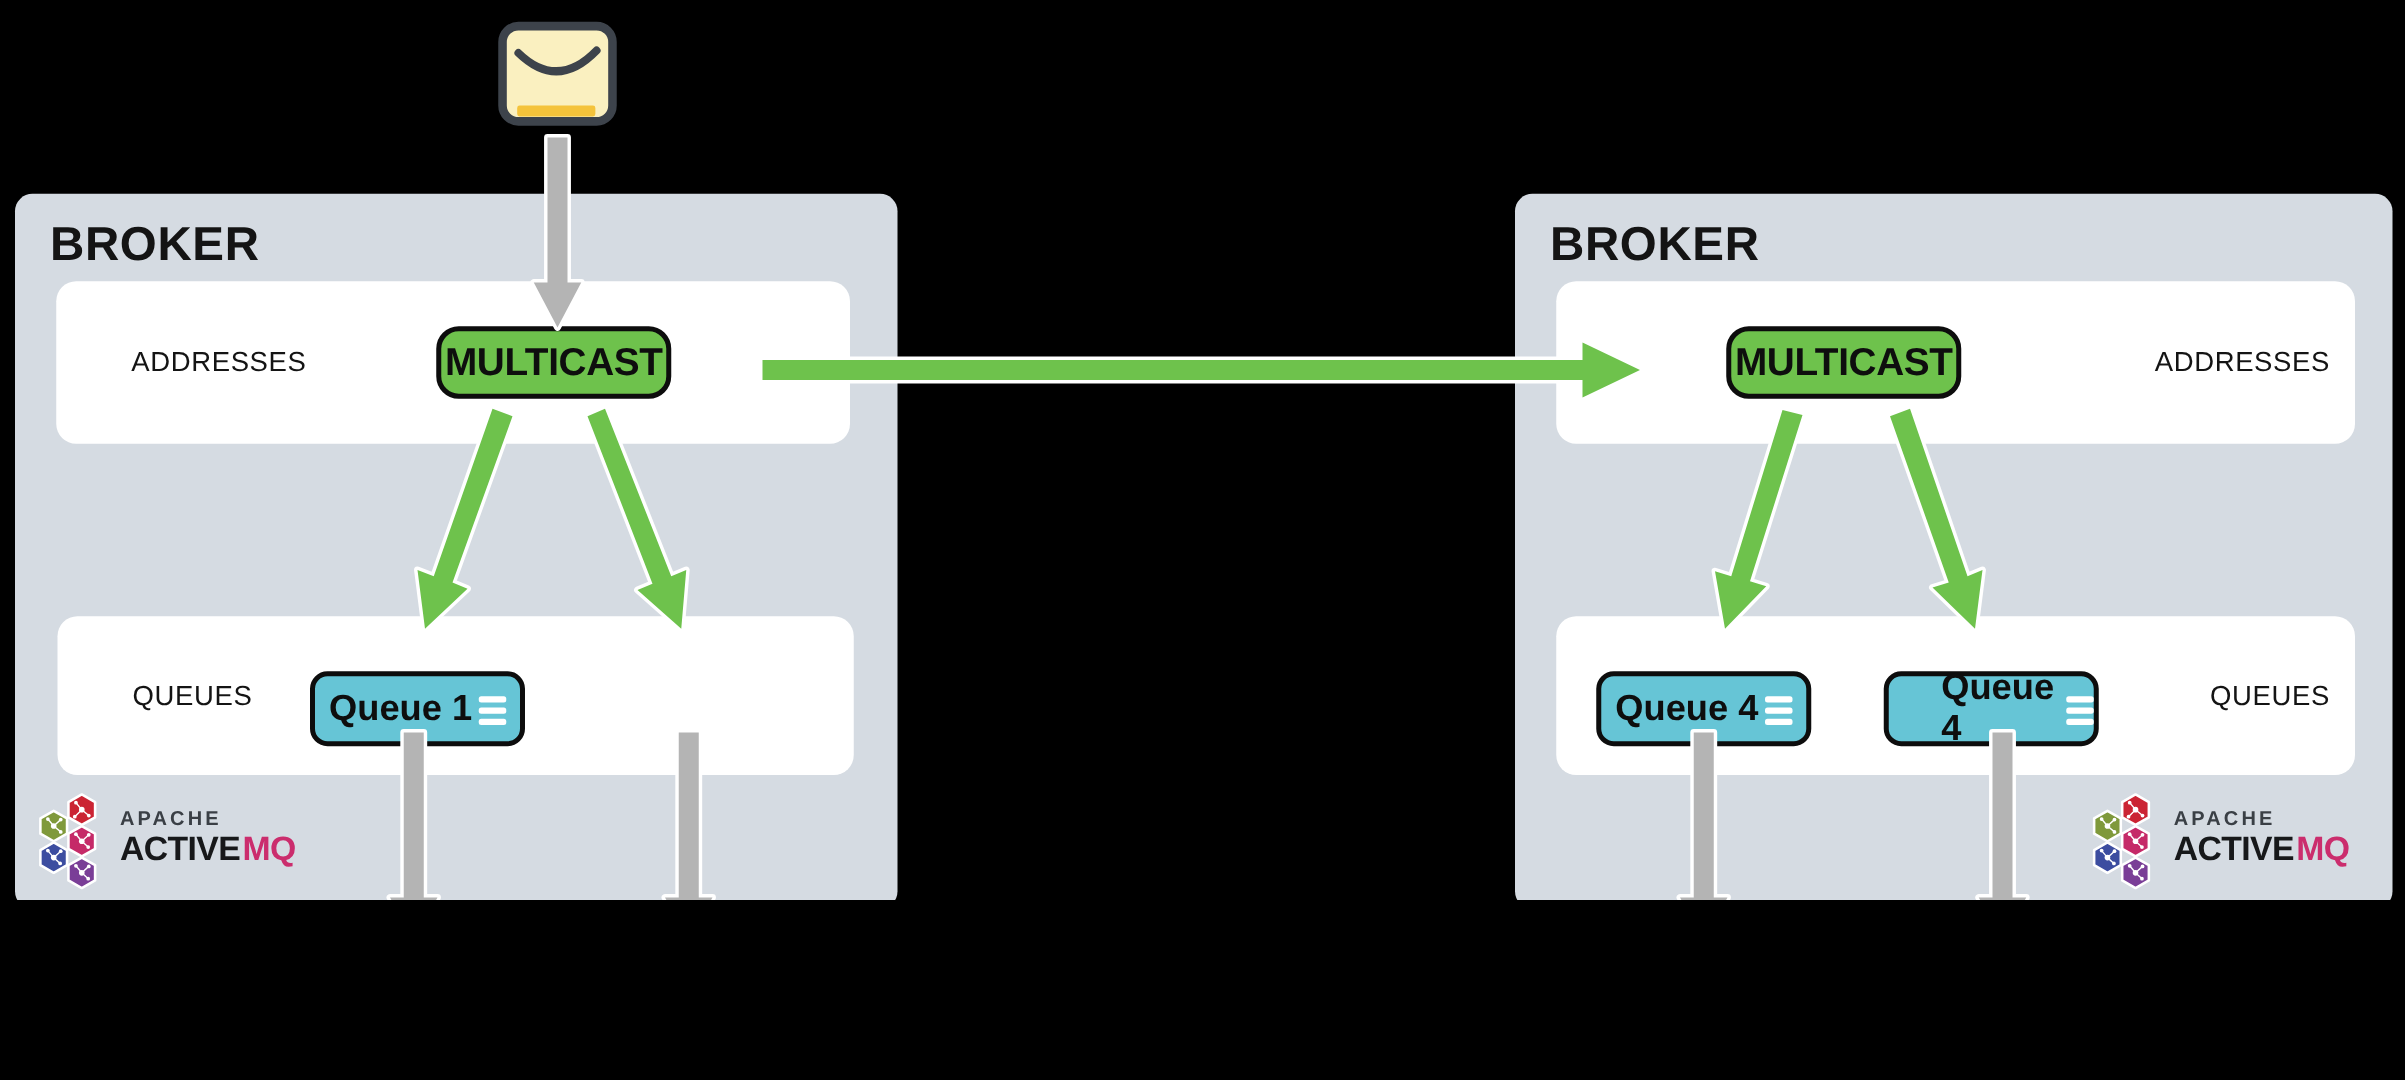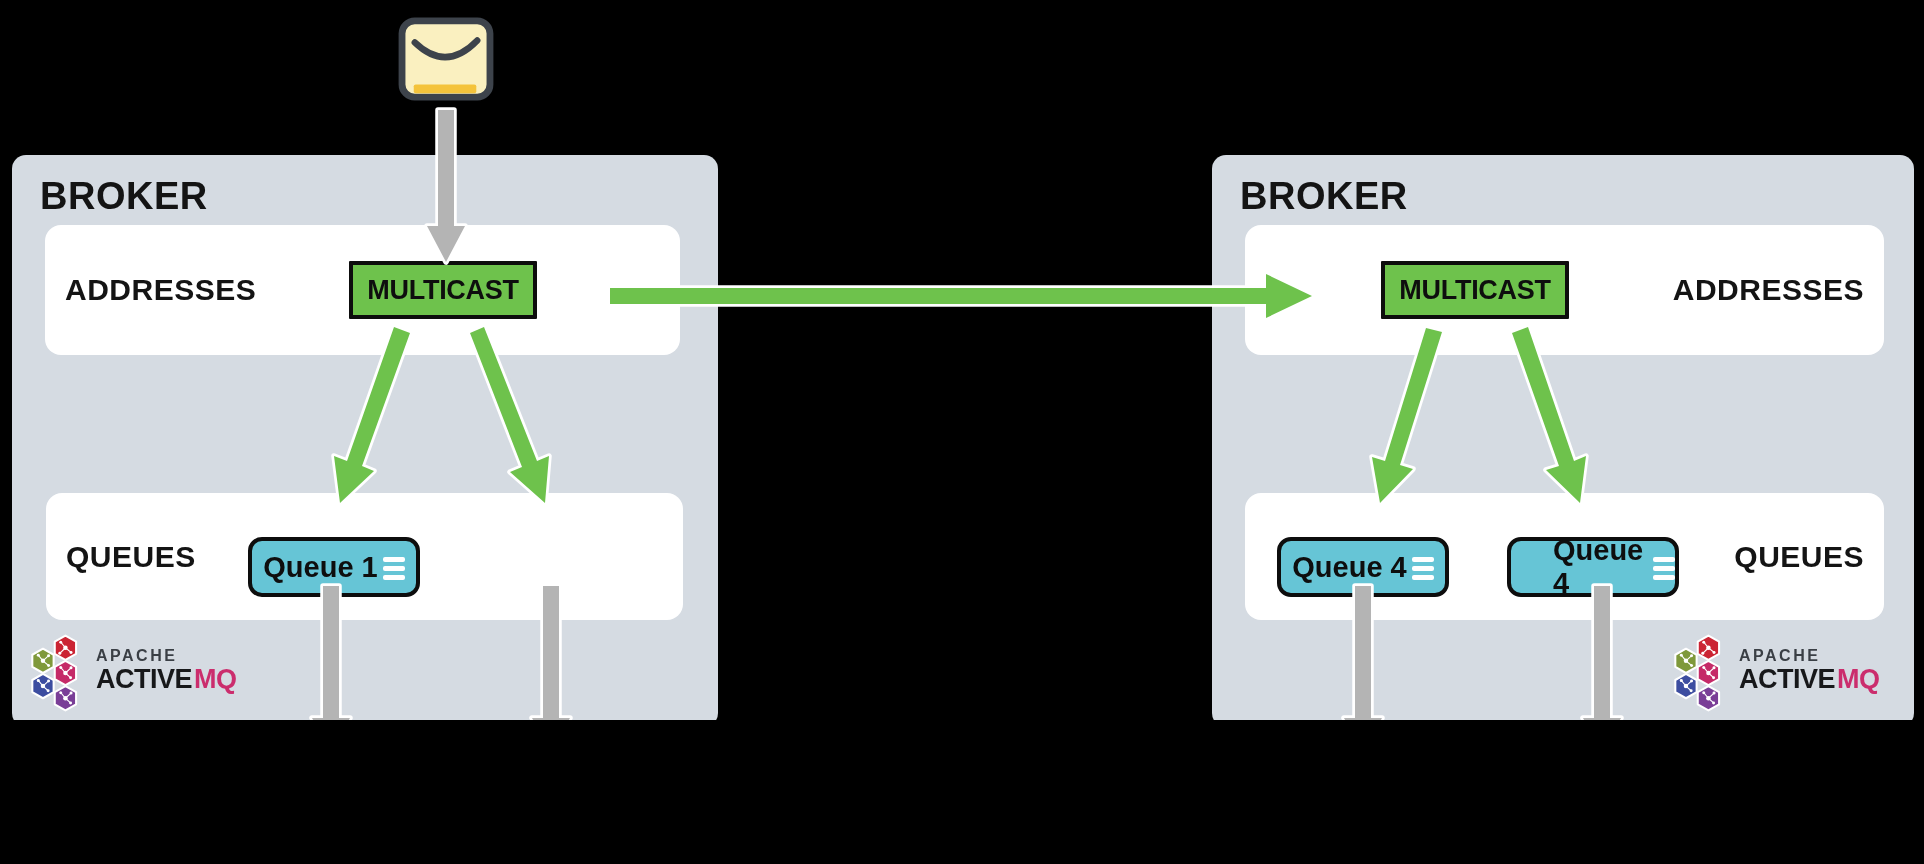--- a/index.html
+++ b/index.html
@@ -12,31 +12,31 @@
   .broker.right{left:1212px;width:702px;}
   .broker-title{position:absolute;left:28px;top:20px;font-size:38px;font-weight:800;color:var(--text_dark);letter-spacing:.5px;}
   .inner{position:absolute;background:var(--inner_panel);border-radius:16px;}
   .inner.addr{top:70px;height:130px;}
   .broker.left .inner.addr{left:33px;width:635px;}
   .broker.right .inner.addr{left:33px;width:639px;}
   .inner.queues{top:338px;height:127px;}
   .broker.left .inner.queues{left:34px;width:637px;}
   .broker.right .inner.queues{left:33px;width:639px;}
 
-  .section-label{font-size:30px;font-weight:700;color:var(--text_dark);letter-spacing:.5px;}
+  .section-label{font-size:22px;font-weight:400;color:var(--text_dark);letter-spacing:.5px;margin-left:40px;}
   .inner .section-label{position:absolute;top:50%;transform:translateY(-50%);}
   .broker.left .inner .section-label{left:20px;}
   .broker.right .inner .section-label{right:20px;}
   .bindings{position:absolute;top:408px;}
   .broker.left .bindings{left:55px;}
   .broker.right .bindings{right:48px;text-align:right;}
 
   
   .node{position:absolute;display:flex;align-items:center;justify-content:center;box-sizing:border-box;border:4px solid var(--node_border);color:var(--node_text);}
-  .multicast{top:36px;width:188px;height:58px;border-radius:1px;background:var(--accent_green);font-size:27px;font-weight:800;letter-spacing:-.3px;}
+  .multicast{top:36px;width:188px;height:58px;border-radius:18px;background:var(--accent_green);font-size:31px;font-weight:800;letter-spacing:-.3px;}
   .broker.left .multicast{left:304px;}
   .broker.right .multicast{left:136px;}
   .queue{top:44px;width:172px;height:60px;border-radius:14px;background:var(--queue_cyan);gap:5px;}
   .queue .queue-label{font-size:29px;font-weight:700;}
   .broker.left .queue.qa{left:202px;} .broker.left .queue.qb{left:428px;}
   .broker.right .queue.qa{left:32px;}  .broker.right .queue.qb{left:262px;padding-left:42px;}
   .list-icon{display:flex;flex-direction:column;gap:4px;margin-top:2px;}
   .list-icon i{display:block;width:22px;height:5px;border-radius:2px;background:#fff;}
 
   

